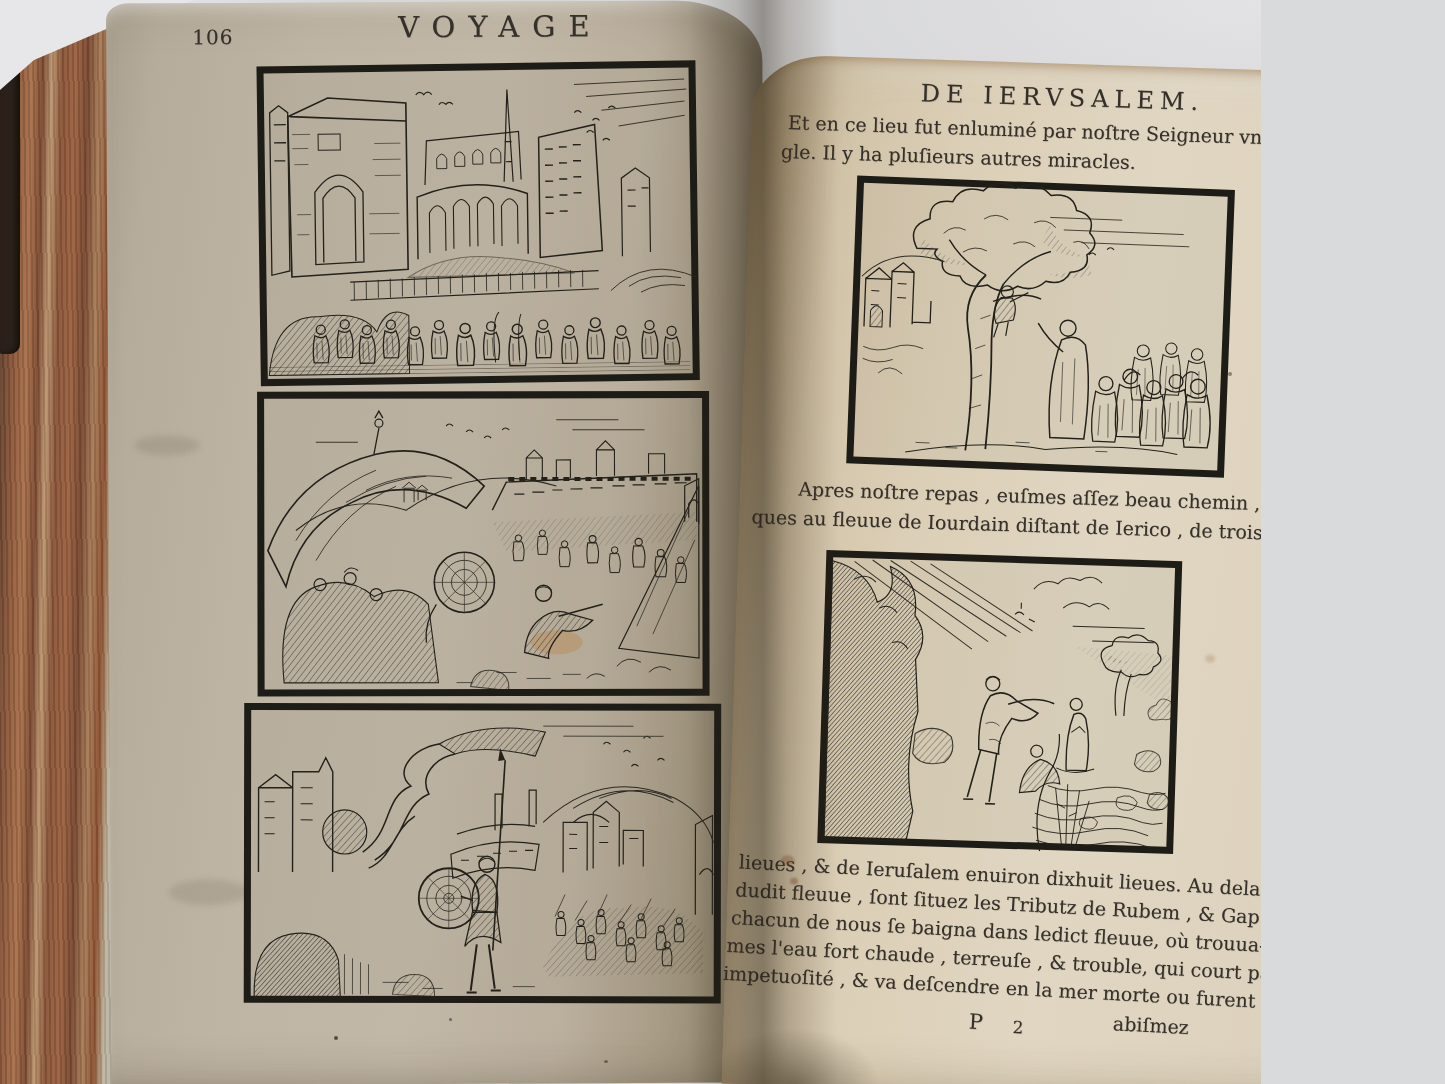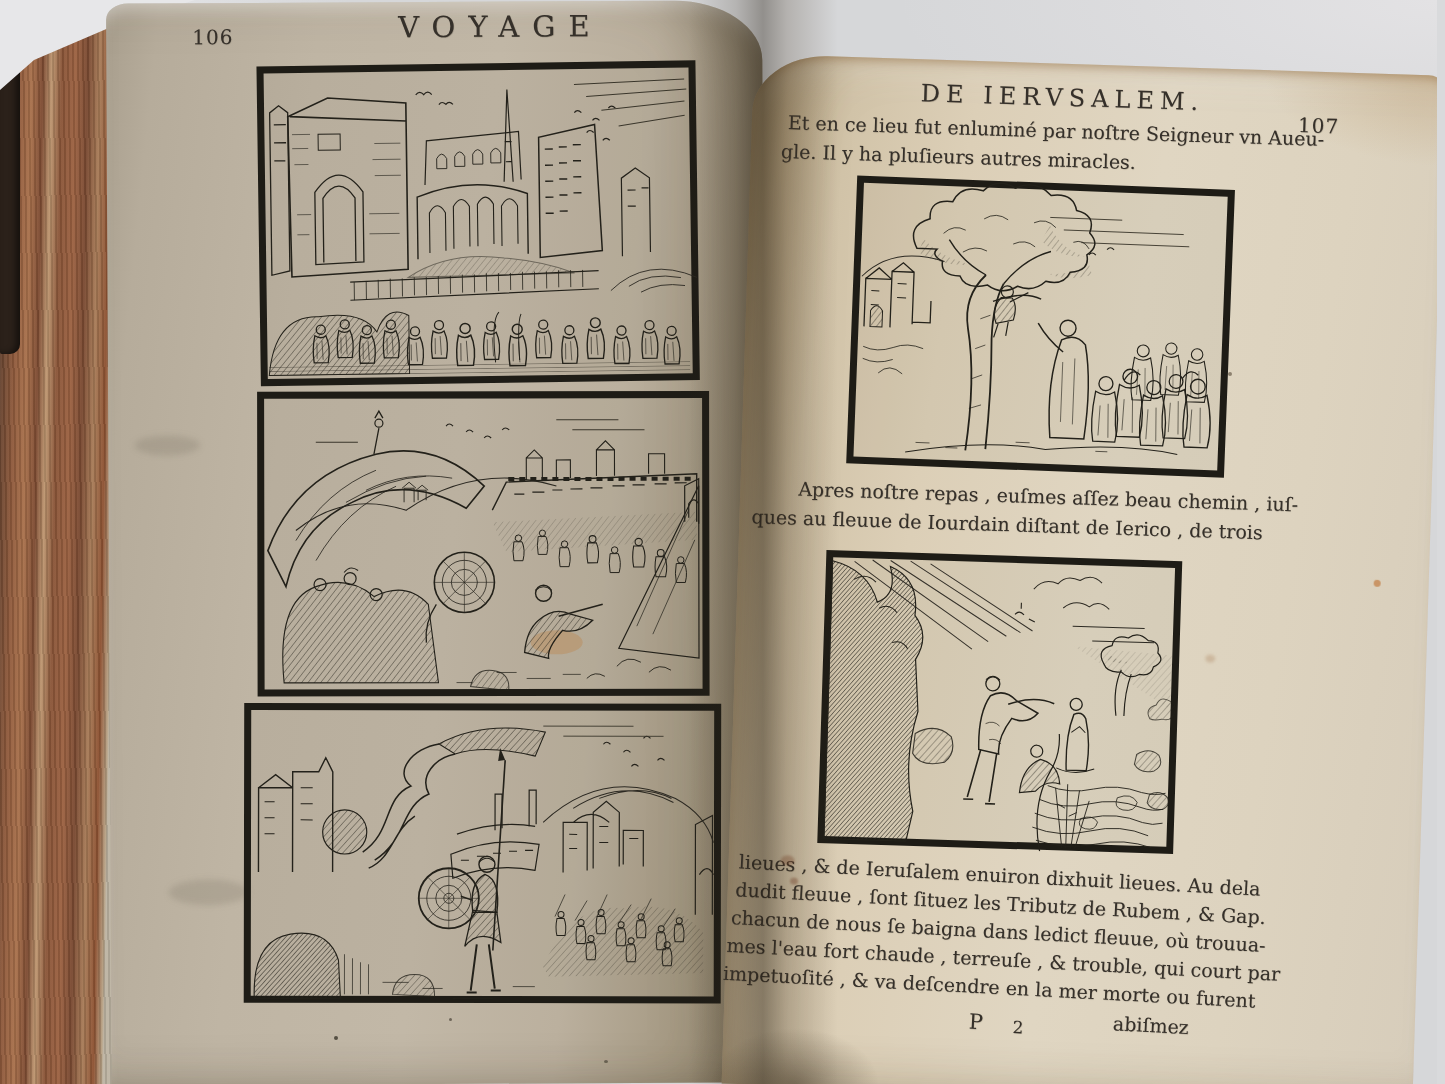--- a/index.html
+++ b/index.html
@@ -1,22 +1,22 @@
 <!DOCTYPE html>
 <html><head>
 <meta charset="utf-8">
 <style>
   html,body{margin:0;padding:0;}
   body{width:1445px;height:1084px;overflow:hidden;background:#d9dadc;
        font-family:"DejaVu Serif","Liberation Serif",serif;}
-  .stage{position:relative;width:1401px;height:1084px;overflow:hidden;
+  .stage{position:relative;width:1261px;height:1084px;overflow:hidden;
          background:
            radial-gradient(900px 300px at 100% 0, #e3e2e4 0%, rgba(227,226,228,0) 60%),
            radial-gradient(500px 200px at 0 0, #ececee 0%, rgba(236,236,238,0) 70%),
-           #d6d7d9; padding-left: 36px;}
+           #d6d7d9;}
   .abs{position:absolute;}
   
   .fore-edge{left:0;top:0;width:122px;height:1084px;z-index:2;
     background:linear-gradient(91deg,#4a3a2c 0px,#6b4631 8px,#8f5a3c 20px,#a9714c 33px,
       #7c4a31 44px,#bd9670 53px,#8a5538 63px,#9c6242 77px,#794931 89px,#a87c58 101px,
       #8d5131 112px,#b7a184 120px,#bdb4a3 122px);}
   .fore-edge::after{content:"";position:absolute;inset:0;
     background:repeating-linear-gradient(89deg,rgba(0,0,0,.10) 0 2px,rgba(255,255,255,.04) 2px 5px);}
   .leather{left:0;top:62px;width:20px;height:292px;background:#2b211a;z-index:3;
     border-radius:0 0 10px 2px;box-shadow:inset -4px 0 6px rgba(0,0,0,.5);}

